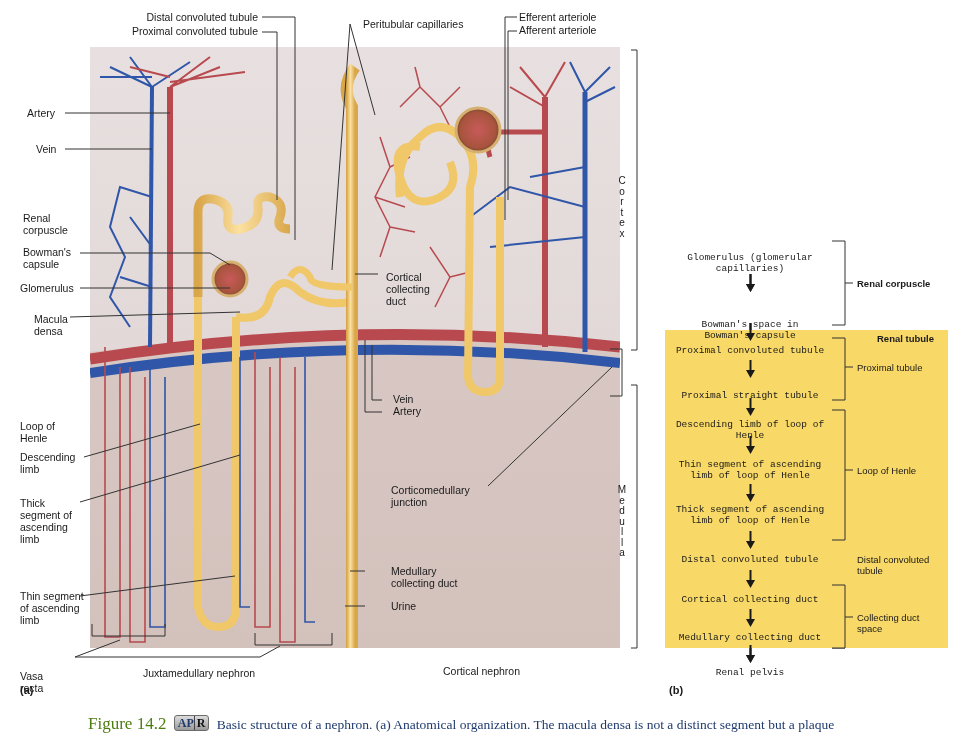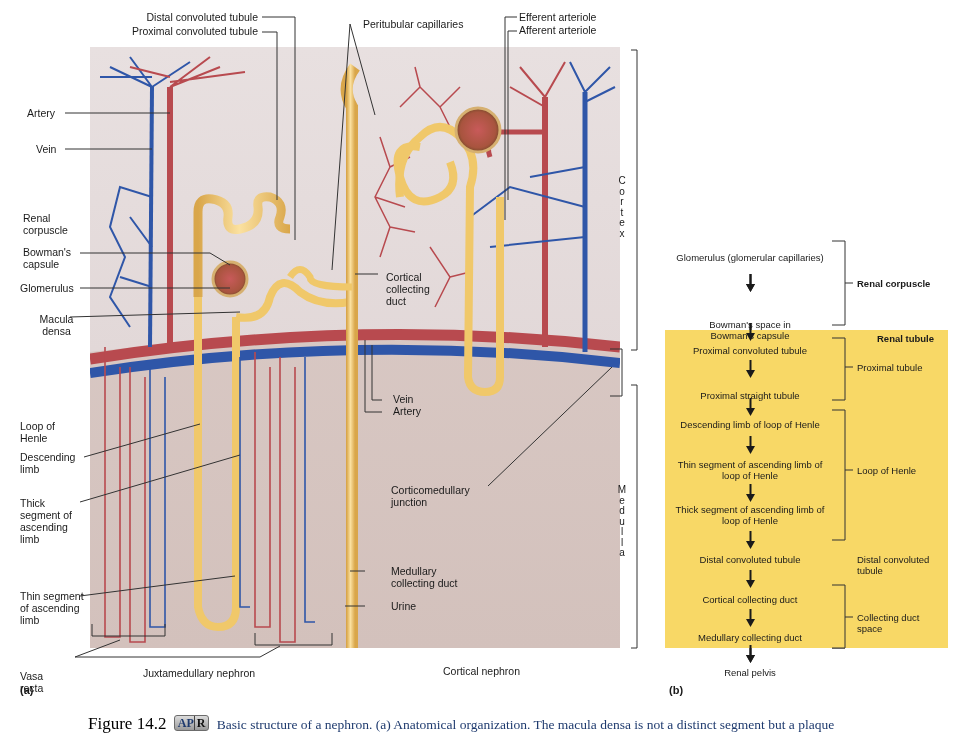--- a/index.html
+++ b/index.html
@@ -2,26 +2,26 @@
 <html><head>
 <meta charset="utf-8">
 <style>
   html, body { margin: 0; padding: 0; background: #ffffff; }
   body { width: 953px; height: 736px; position: relative; overflow: hidden;
          font-family: "Liberation Sans", sans-serif; color: #1a1a1a; }
   .lbl { position: absolute; font-size: 10.5px; line-height: 12px; white-space: nowrap; color: #1a1a1a; }
   .lbl.ml { white-space: normal; }
   .art { position: absolute; left: 90px; top: 47px; width: 530px; height: 601px; }
   svg.overlay { position: absolute; left: 0; top: 0; width: 953px; height: 736px; pointer-events: none; }
-  .flow { position: absolute; font-size: 9.5px; line-height: 11px; text-align: center; color: #1a1a1a; }
+  .flow { position: absolute; font-size: 9.5px; line-height: 11px; text-align: center; color: #1a1a1a; font-family: Liberation Mono, monospace; }
   .side { position: absolute; font-size: 9.5px; line-height: 11px; color: #1a1a1a; }
   .yellow { position: absolute; left: 665px; top: 330px; width: 283px; height: 318px; background: #f8d866; }
   .vert { position: absolute; font-size: 10px; line-height: 10.5px; text-align: center; width: 10px; }
   .caption { position: absolute; left: 88px; top: 714px; font-family: "Liberation Serif", serif; font-size: 13.5px; color: #1e3a6e; white-space: nowrap; }
-  .caption .fig { font-size: 17px; color: #000000; }
+  .caption .fig { font-size: 17px; color: #4d7c0f; }
   .apr { display: inline-block; background: linear-gradient(#dcdcdc,#9a9a9a); border: 1px solid #6c6c6c; border-radius: 3px;
          font-family: Liberation Serif, serif; font-weight: bold; font-size: 12px; color: #1e3a6e; padding: 0 3px; margin: 0 4px; vertical-align: 2px; line-height: 14px; }
   .apr b { color: #111; border-left: 1px solid #444; padding-left: 2px; }
   .cap-text { color: #1e3a6e; }
   .panel { position: absolute; font-size: 11px; font-weight: bold; }
 </style>
 </head>
 <body>
 
 <div class="art">
@@ -183,21 +183,21 @@
 <div class="lbl" style="right:695px; top:25px;">Proximal convoluted tubule</div>
 <div class="lbl" style="left:363px; top:18px;">Peritubular capillaries</div>
 <div class="lbl" style="left:519px; top:11px;">Efferent arteriole</div>
 <div class="lbl" style="left:519px; top:24px;">Afferent arteriole</div>
 
 <div class="lbl" style="left:27px; top:107px;">Artery</div>
 <div class="lbl" style="left:36px; top:143px;">Vein</div>
 <div class="lbl ml" style="left:23px; top:212px; width:60px;">Renal corpuscle</div>
 <div class="lbl ml" style="left:23px; top:246px; width:60px;">Bowman's capsule</div>
 <div class="lbl" style="left:20px; top:282px;">Glomerulus</div>
-<div class="lbl ml" style="left:34px; top:313px; width:45px;text-align:center;">Macula densa</div>
+<div class="lbl ml" style="left:34px; top:313px; width:45px;">Macula densa</div>
 
 <div class="lbl ml" style="left:386px; top:271px; width:60px;">Cortical collecting duct</div>
 <div class="lbl" style="left:393px; top:393px;">Vein</div>
 <div class="lbl" style="left:393px; top:405px;">Artery</div>
 
 <div class="lbl ml" style="left:20px; top:420px; width:50px;">Loop of Henle</div>
 <div class="lbl ml" style="left:20px; top:451px; width:68px;">Descending limb</div>
 <div class="lbl ml" style="left:20px; top:497px; width:66px;">Thick segment of ascending limb</div>
 <div class="lbl ml" style="left:20px; top:590px; width:66px;">Thin segment of ascending limb</div>
 <div class="lbl ml" style="left:20px; top:670px; width:40px;">Vasa recta</div>

